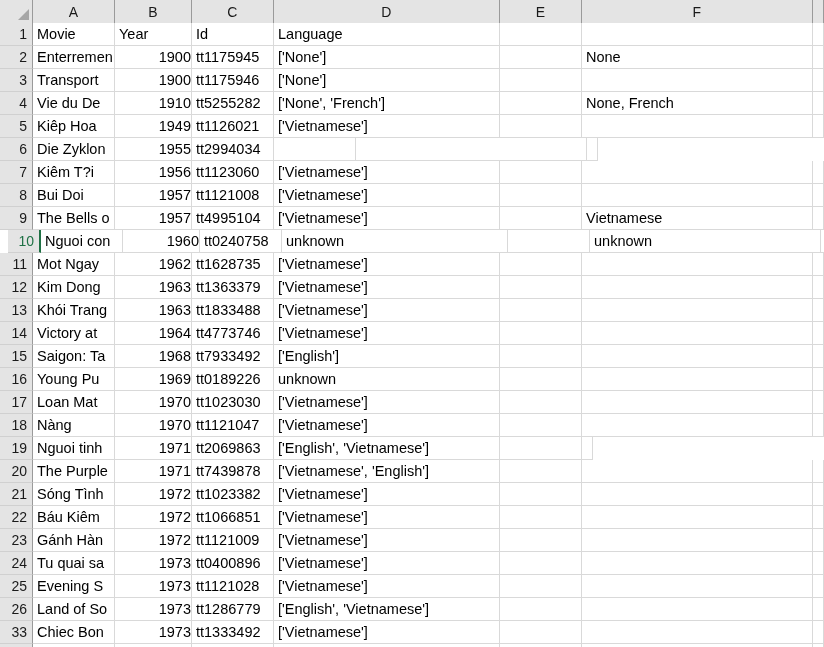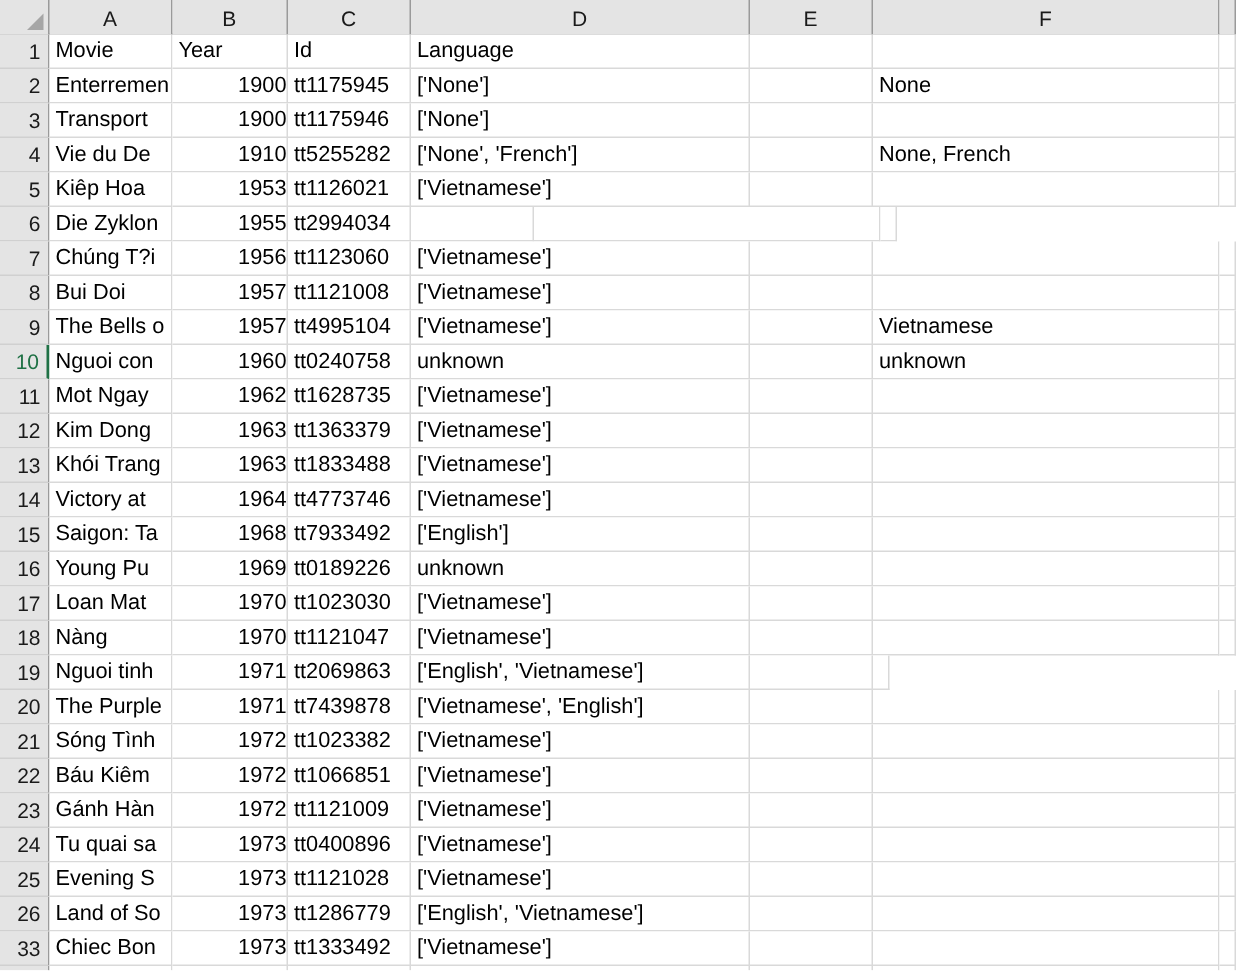--- a/index.html
+++ b/index.html
@@ -71,20 +71,21 @@
     display: flex;
     align-items: center;
     justify-content: flex-end;
     padding-right: 5px;
     font-size: 14px;
     color: #1a1a1a;
   }
   .rowhead.active {
     border-right: 2px solid #1f7145;
     color: #1f7145;
+    margin-left: 8px;
   }
   .cell {
     height: 23px;
     border-right: 1px solid #d9d9d9;
     border-bottom: 1px solid #d9d9d9;
     display: flex;
     align-items: center;
     padding: 0 2px 0 4px;
     font-size: 14.5px;
     color: #000000;
@@ -159,39 +160,39 @@
         <div class="cell num c-b">1910</div>
         <div class="cell txt c-c">tt5255282</div>
         <div class="cell txt c-d">['None', 'French']</div>
         <div class="cell txt c-e"></div>
         <div class="cell txt c-f">None, French</div>
         <div class="cell txt c-g"></div>
       </div>
       <div class="row">
         <div class="rowhead">5</div>
         <div class="cell txt c-a">Kiêp Hoa</div>
-        <div class="cell num c-b">1953</div>
+        <div class="cell num c-b">1949</div>
         <div class="cell txt c-c">tt1126021</div>
         <div class="cell txt c-d">['Vietnamese']</div>
         <div class="cell txt c-e"></div>
         <div class="cell txt c-f"></div>
         <div class="cell txt c-g"></div>
       </div>
       <div class="row">
         <div class="rowhead">6</div>
         <div class="cell txt c-a">Die Zyklon</div>
         <div class="cell num c-b">1955</div>
         <div class="cell txt c-c">tt2994034</div>
         <div class="cell txt c-e"></div>
         <div class="cell txt c-f"></div>
         <div class="cell txt c-g"></div>
       </div>
       <div class="row">
         <div class="rowhead">7</div>
-        <div class="cell txt c-a">Chúng T?i</div>
+        <div class="cell txt c-a">Kiêm T?i</div>
         <div class="cell num c-b">1956</div>
         <div class="cell txt c-c">tt1123060</div>
         <div class="cell txt c-d">['Vietnamese']</div>
         <div class="cell txt c-e"></div>
         <div class="cell txt c-f"></div>
         <div class="cell txt c-g"></div>
       </div>
       <div class="row">
         <div class="rowhead">8</div>
         <div class="cell txt c-a">Bui Doi</div>

